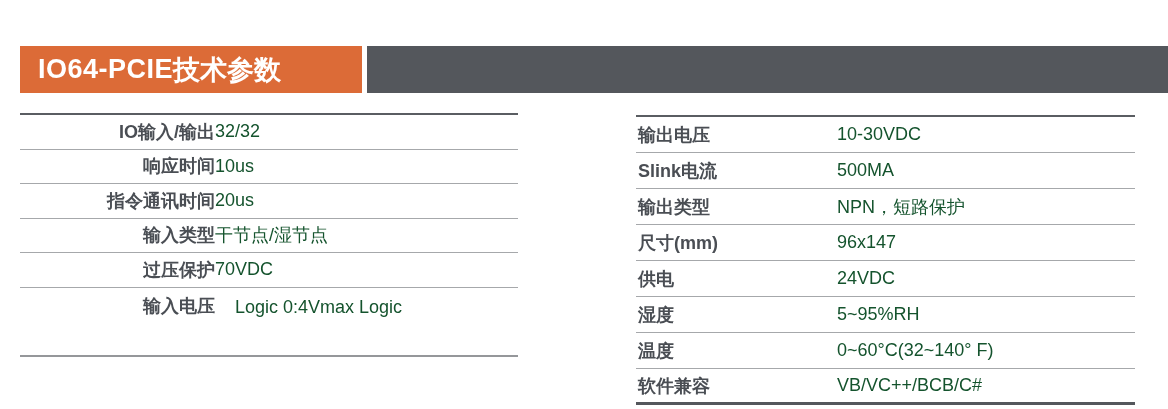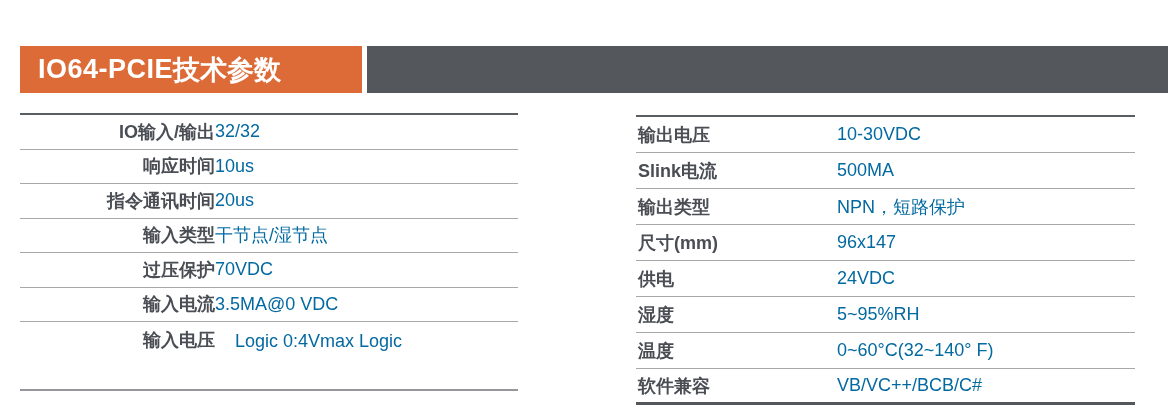--- a/index.html
+++ b/index.html
@@ -93,21 +93,21 @@
     font-weight: 600;
     color: #4A4E54;
     padding-left: 2px;
     white-space: nowrap;
   }
   .left-table .spec-label { width: 193px; }
   .right-table .spec-label { width: 199px; }
   .spec-value {
     font-size: 18px;
     font-weight: 400;
-    color: #0369a1;
+    color: #14532d;
     white-space: nowrap;
   }
   .spec-value .value-line {
     display: block;
     line-height: 31px;
   }
   .tall .spec-label { padding-top: 2px; }
 </style>
 </head>
 <body>
@@ -131,24 +131,20 @@
     <span class="spec-label">指令通讯时间</span>
     <span class="spec-value">20us</span>
   </div>
   <div class="spec-row">
     <span class="spec-label">输入类型</span>
     <span class="spec-value">干节点/湿节点</span>
   </div>
   <div class="spec-row">
     <span class="spec-label">过压保护</span>
     <span class="spec-value">70VDC</span>
-  </div>
-  <div class="spec-row">
-    <span class="spec-label">输入电流</span>
-    <span class="spec-value">3.5MA@0 VDC</span>
   </div>
   <div class="spec-row tall">
     <span class="spec-label">输入电压</span>
     <span class="spec-value">
       <span class="value-line">Logic 0:4Vmax Logic</span>
     </span>
   </div>
 </div>
 
 <div class="spec-table right-table">

